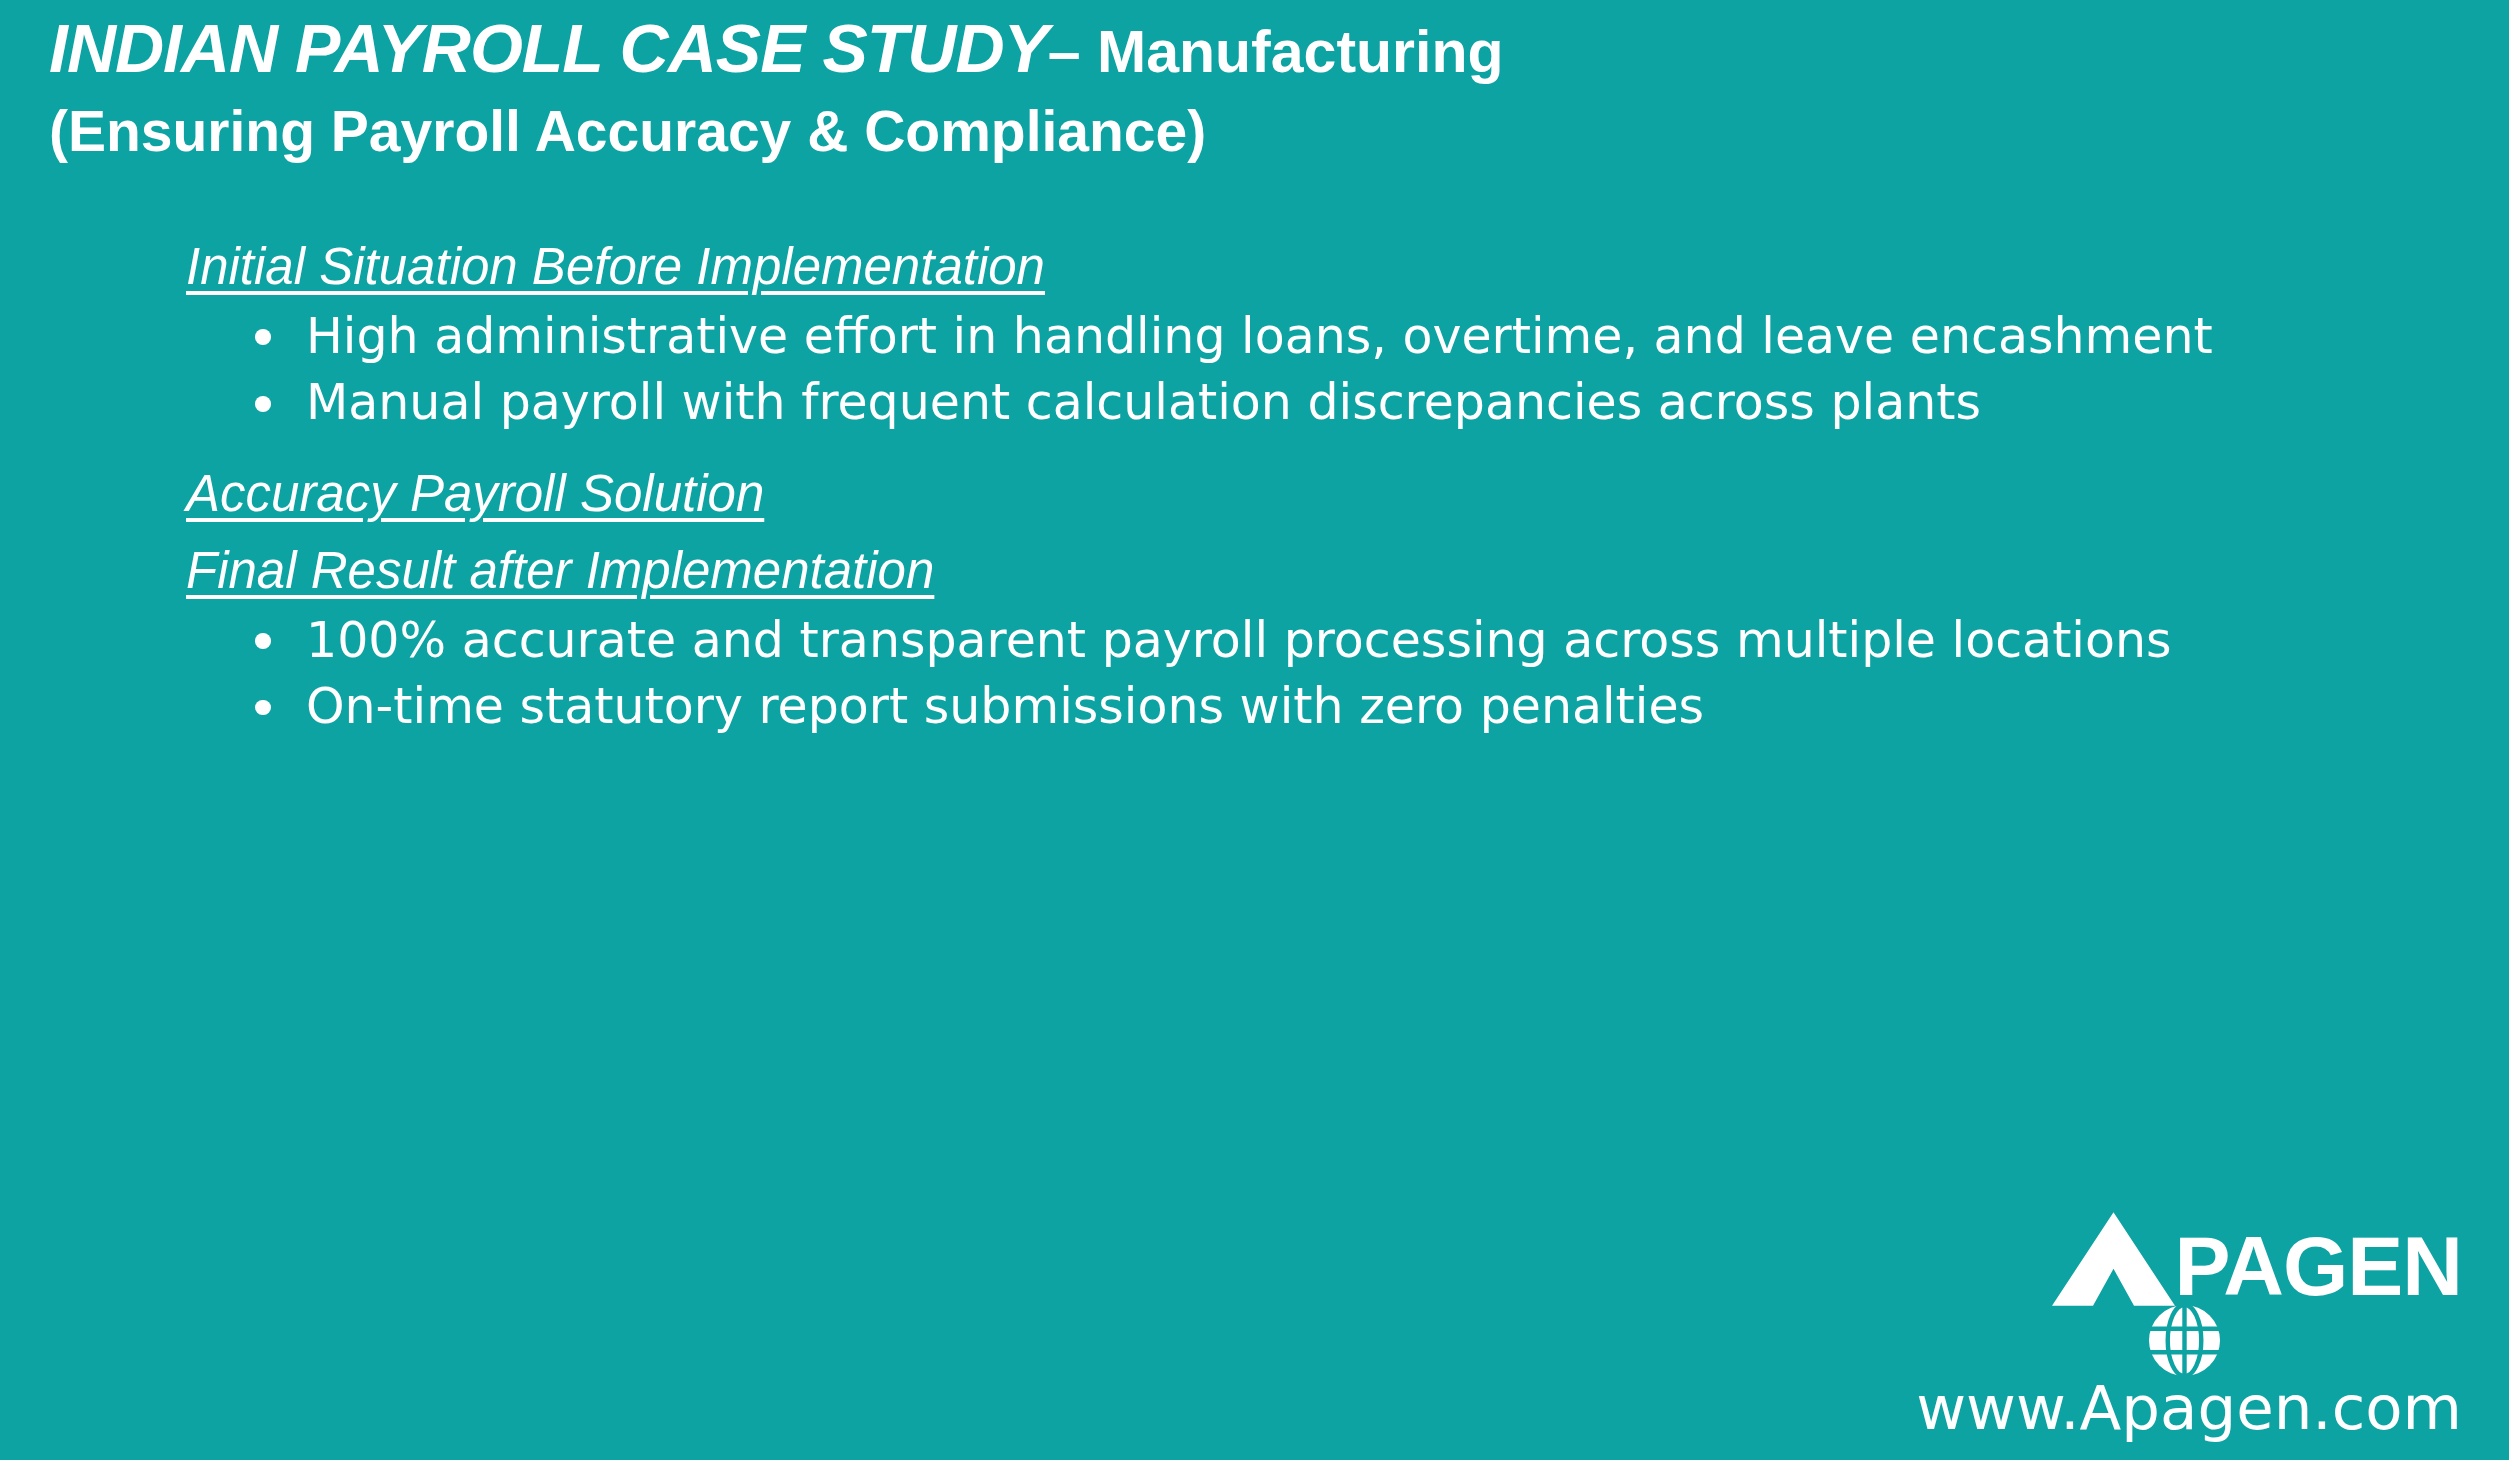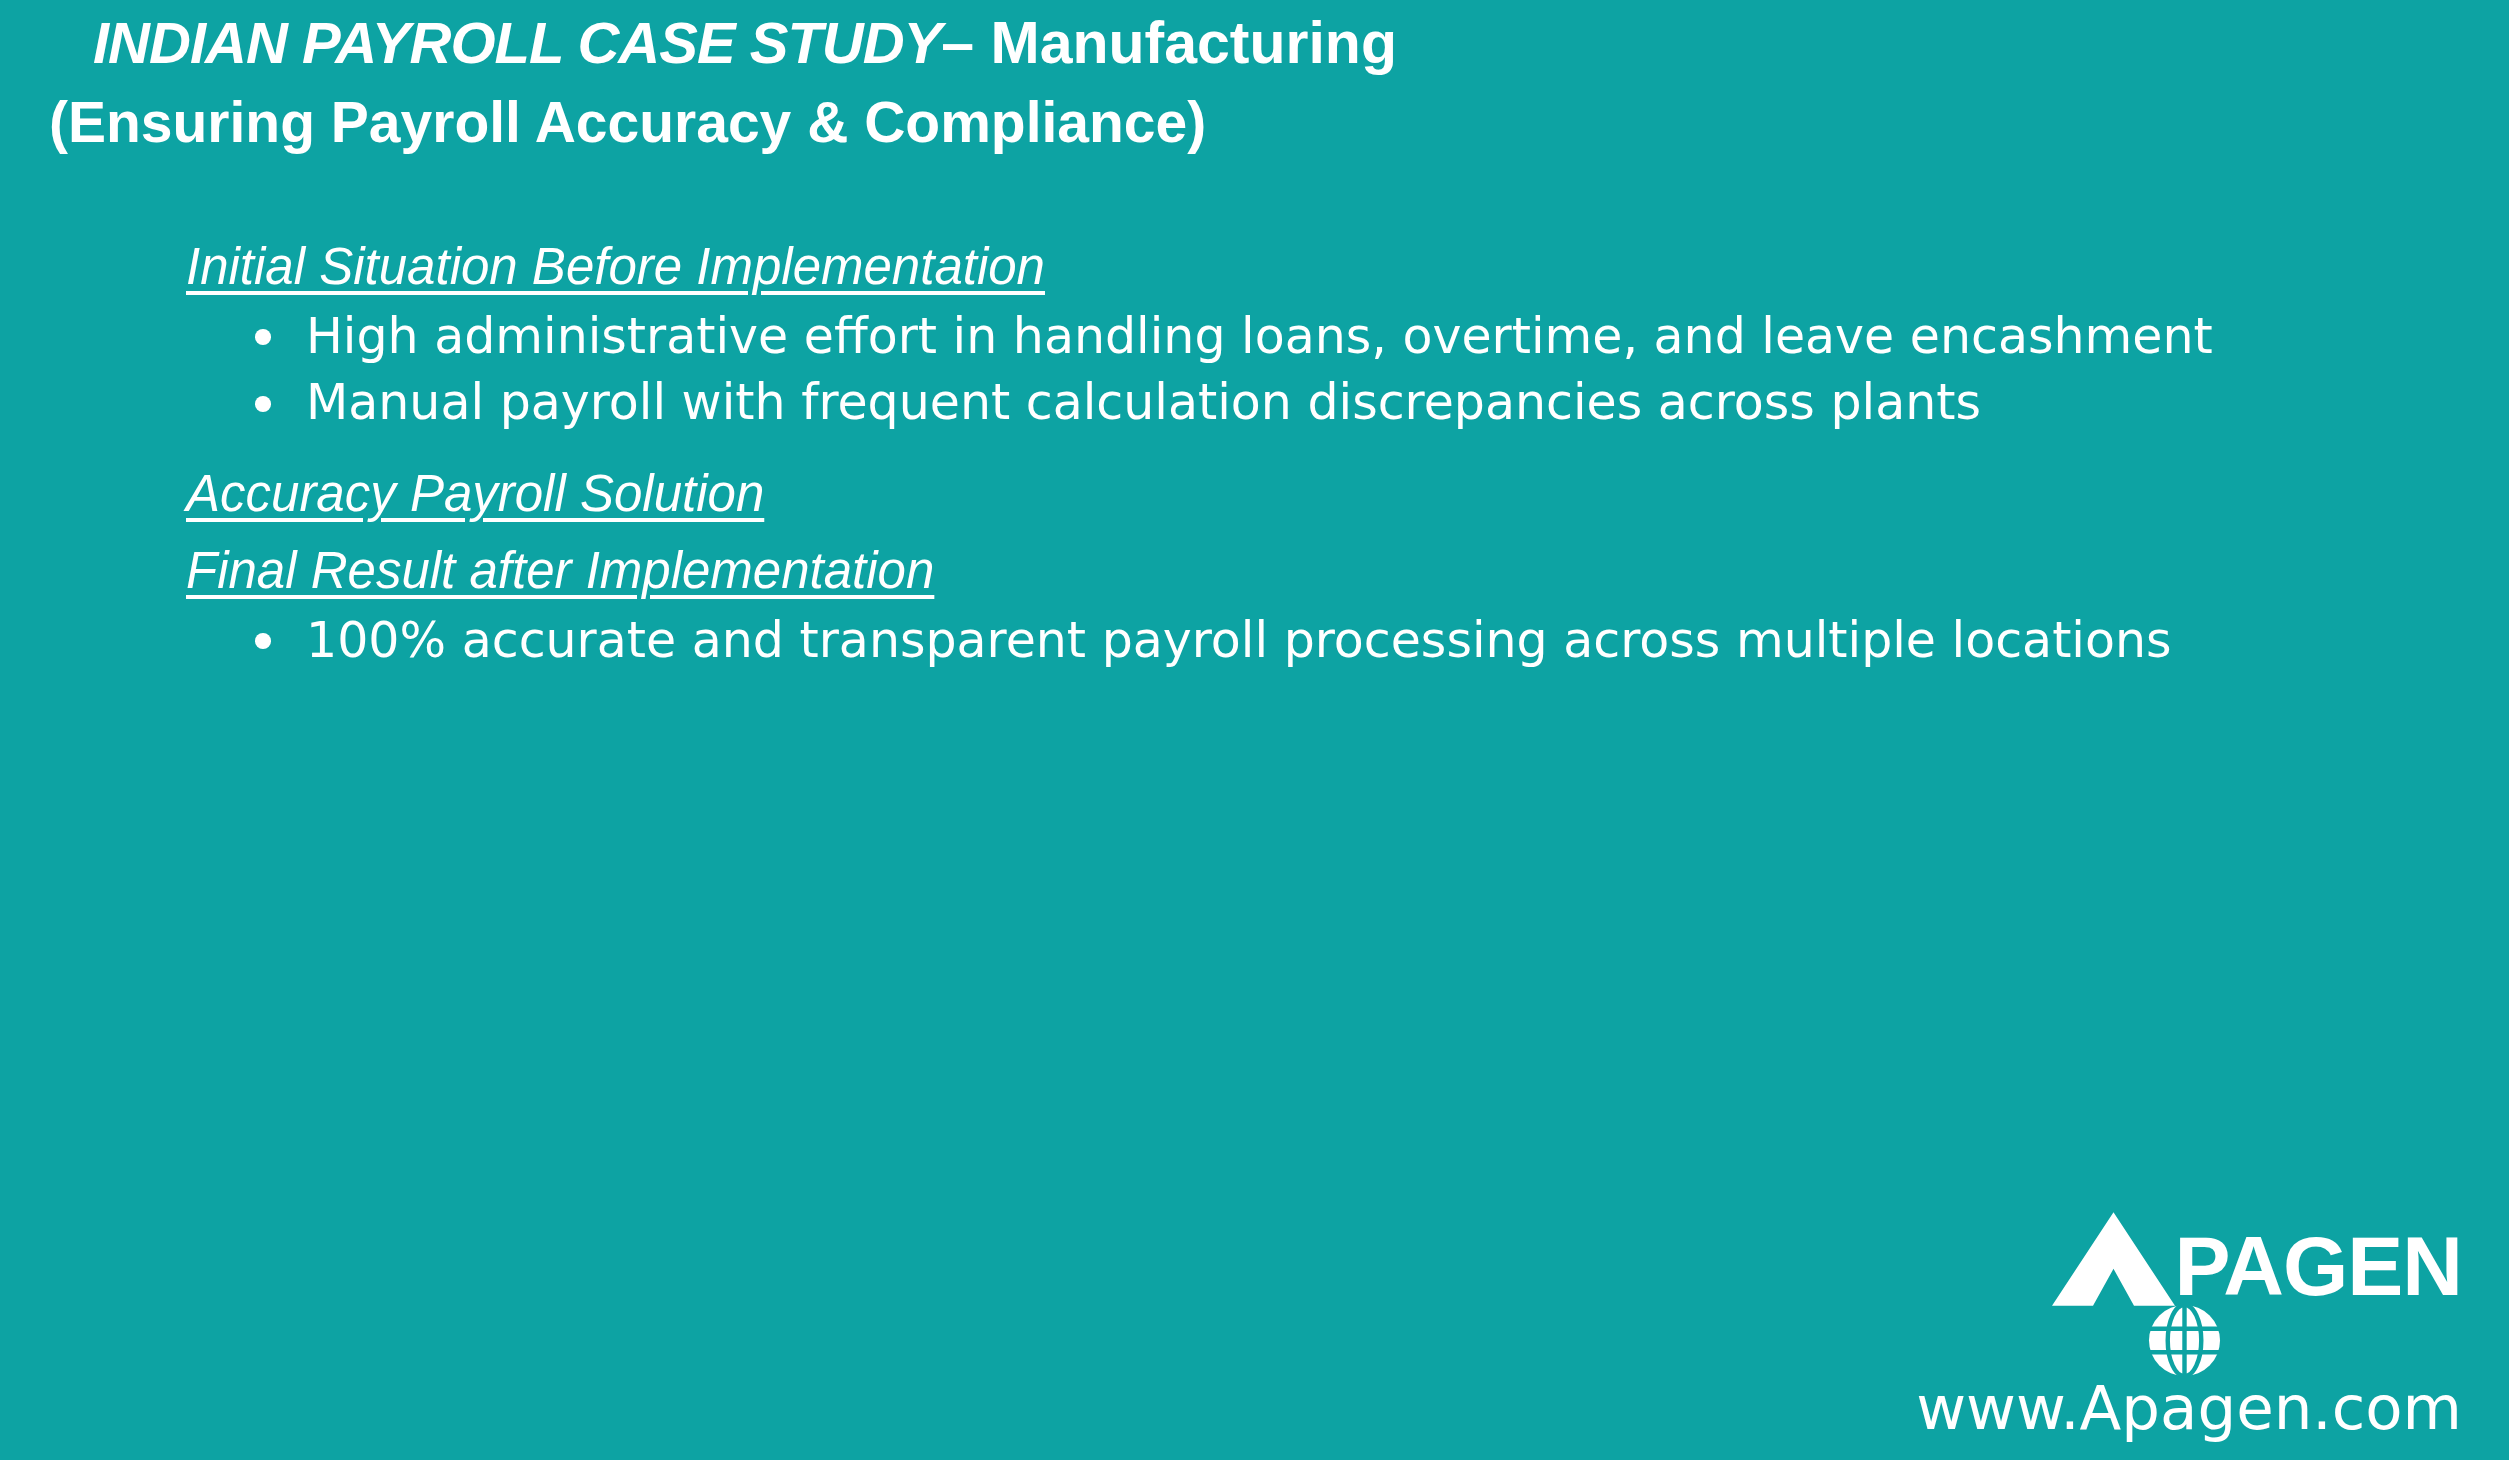--- a/index.html
+++ b/index.html
@@ -25,24 +25,23 @@
     width: 2431px;
   }
   .title-line1 {
     white-space: nowrap;
     line-height: 1.0;
   }
   .title-main {
     font-family: "Liberation Sans", sans-serif;
     font-weight: bold;
     font-style: italic;
-    font-size: 58px;
+    font-size: 68px;
     letter-spacing: -1px;
     vertical-align: baseline;
-    margin-left: 44px;
   }
   .title-sub-inline {
     font-family: "Liberation Sans", sans-serif;
     font-weight: bold;
     font-style: normal;
     font-size: 59px;
     vertical-align: baseline;
     letter-spacing: 0px;
   }
   .title-line2 {
@@ -184,20 +183,24 @@
       <div class="section-heading">Accuracy Payroll Solution</div>
     </div>
     <div class="gap-after-bullets"></div>
 
     <div class="section">
       <div class="section-heading">Final Result after Implementation</div>
       <ul class="bullets">
         <li>
           <span class="dot"></span>
           <span>100% accurate and transparent payroll processing across multiple locations</span>
+        </li>
+        <li>
+          <span class="dot"></span>
+          <span>On-time statutory report submissions with zero penalties</span>
         </li>
       </ul>
     </div>
 
   </div>
 
   <div class="logo-area">
     <div class="logo-row">
       <svg class="logo-mark" width="123" height="94" viewBox="0 0 126 96">
         <path d="M63 0 L126 96 L84 96 L63 58 L42 96 L0 96 Z" fill="#ffffff"></path>

